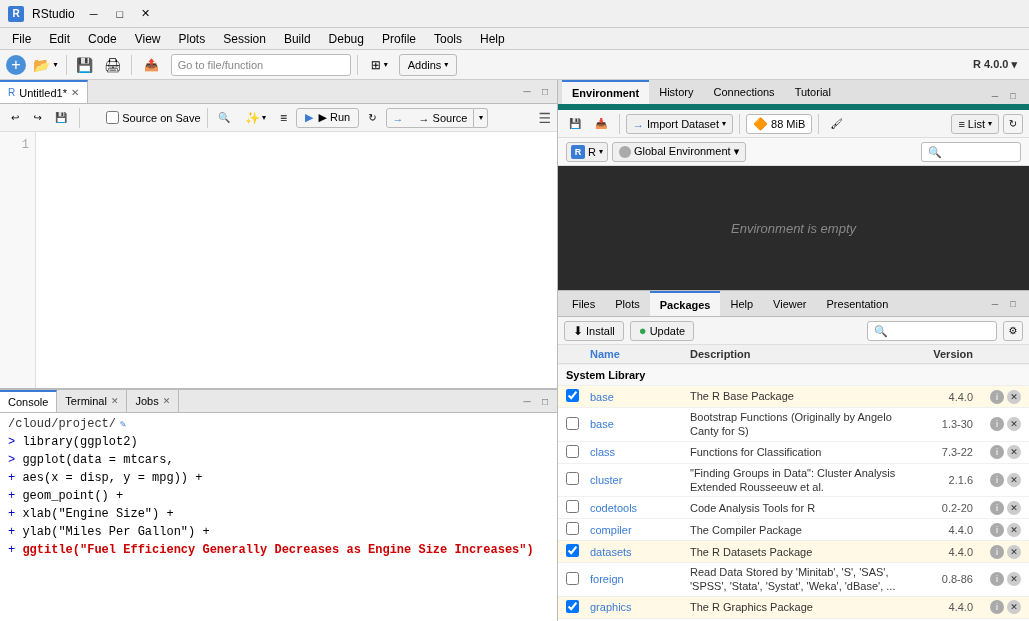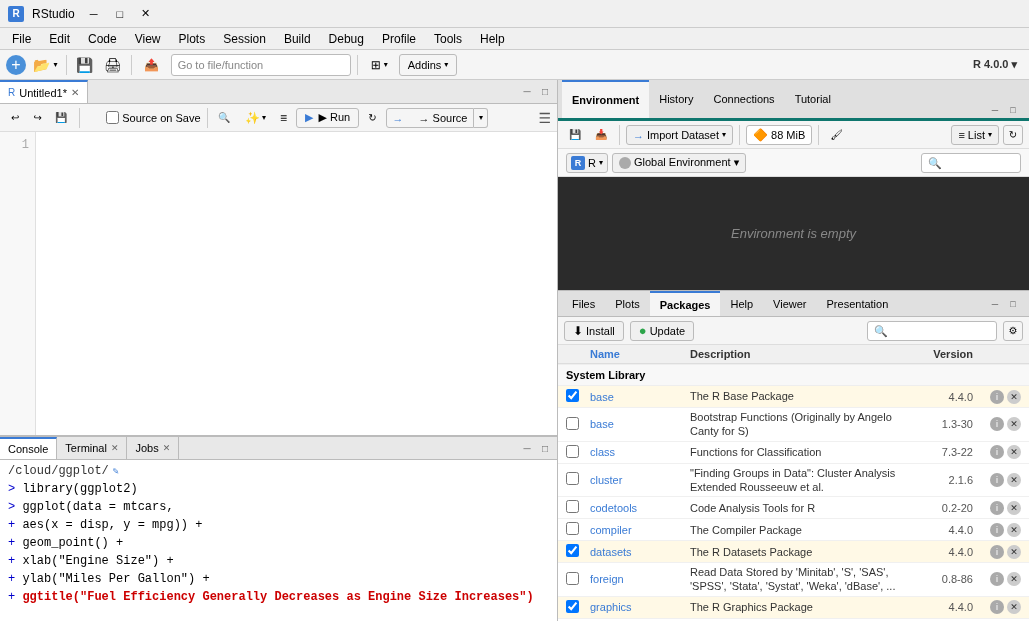--- a/index.html
+++ b/index.html
@@ -208,21 +208,21 @@
       gap: 8px;
       font-size: 11px;
       color: #333;
     }
     .status-position { }
     .status-level { }
     .status-type { margin-left: auto; }
 
     
     .console-area {
-      height: 185px;
+      height: 232px;
       display: flex;
       flex-direction: column;
       background: #fff;
     }
 
     .console-tab-bar {
       background: #e8e8e8;
       display: flex;
       align-items: center;
       height: 24px;
@@ -273,22 +273,22 @@
       flex: 1;
       display: flex;
       flex-direction: column;
       border-bottom: 1px solid #bbb;
     }
 
     .panel-tab-bar {
       background: #e0e0e0;
       display: flex;
       align-items: flex-end;
-      height: 41px;
-      border-bottom: 3px solid #0f766e;
+      height: 30px;
+      border-bottom: 6px solid #0f766e;
       padding: 0 4px;
     }
     .panel-tab {
       padding: 0 10px;
       height: 100%;
       display: flex;
       align-items: center;
       font-size: 11px;
       cursor: pointer;
       font-weight: 500;
@@ -675,21 +675,21 @@
           <span>Jobs</span>
           <span class="tab-close">✕</span>
         </div>
         <div class="console-tab-controls">
           <span class="tab-ctrl-btn">─</span>
           <span class="tab-ctrl-btn">□</span>
         </div>
       </div>
       <div class="console-content">
         <div class="console-path">
-          <span>/cloud/ggplot/</span>
+          <span>/cloud/project/</span>
           <span style="font-size:10px; color:#3a7bd5;">✎</span>
         </div>
         <div class="console-line">
           <span class="console-prompt">&gt;</span>
           <span class="console-cmd"> library(ggplot2)</span>
         </div>
         <div class="console-line">
           <span class="console-prompt">&gt;</span>
           <span class="console-cmd"> ggplot(data = mtcars,</span>
         </div>

